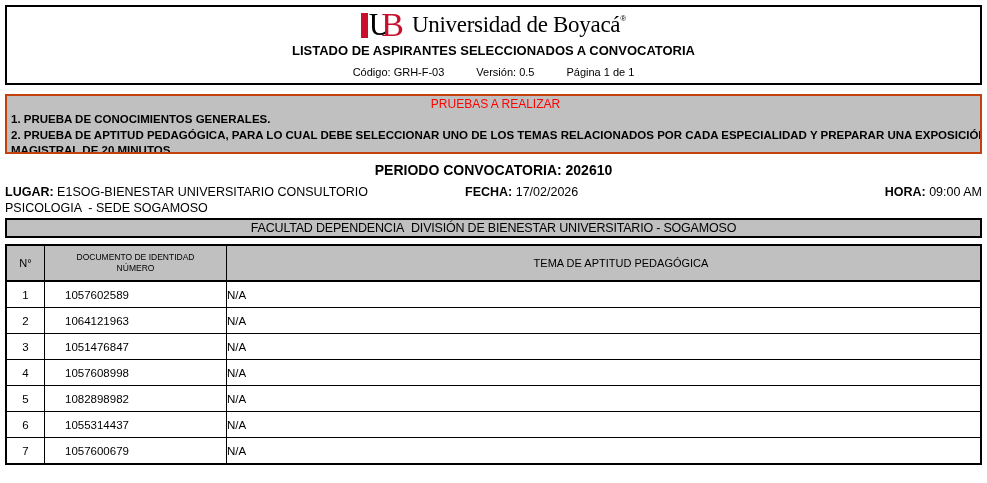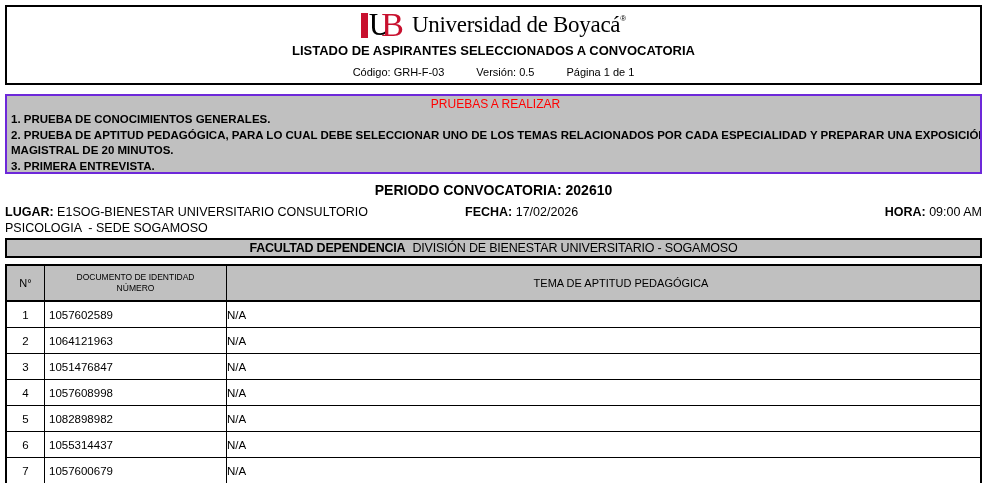--- a/index.html
+++ b/index.html
@@ -27,22 +27,22 @@
   .logo-wordmark {
     font-family:"Liberation Serif", serif; font-size:23px; line-height:28px;
     margin-left:8px; letter-spacing:-0.3px;
   }
   .logo-reg { font-size:8px; align-self:flex-start; margin-top:4px; }
   .doc-title { font-weight:bold; font-size:13px; margin-top:3px; }
   .meta-row { font-size:11px; margin-top:8px; display:flex; justify-content:center; gap:32px;align-items:flex-end; }
 
   
   .pruebas-box {
-    margin-top:9px; border:2px solid #6d28d9; background:#c0c0c0;
-    height:80px; box-sizing:border-box; padding:1px 0 0 4px; overflow:hidden;
+    margin-top:9px; border:2px solid #c2410c; background:#c0c0c0;
+    height:60px; box-sizing:border-box; padding:1px 0 0 4px; overflow:hidden;
   }
   .pruebas-title { color:#ff0000; text-align:center; font-size:12px; line-height:15px; }
   .pruebas-line { font-weight:bold; font-size:11.5px; line-height:15.5px; }
   .pruebas-line.clip { white-space:nowrap; overflow:hidden; }
 
   
   .periodo { text-align:center; font-weight:bold; font-size:14px; margin-top:8px; }
 
   
   .info-row { position:relative; margin-top:7px; height:33px; font-size:12.5px; }
@@ -51,38 +51,38 @@
   .lugar .info-val { white-space:pre-wrap; }
   .fecha { position:absolute; left:460px; top:0; }
   .hora  { position:absolute; right:0;  top:0; }
 
   
   .facultad-bar {
     border:2px solid #000; background:#c0c0c0; height:16px;
     text-align:center; font-size:12.5px; line-height:16px; letter-spacing:-0.2px;
     overflow:hidden;
   }
-  .fac-label { font-weight:bold; margin-right:7px; }
+  .fac-label { font-weight:normal; margin-right:7px; }
 
   
   table.aspirantes {
     margin-top:6px; border-collapse:collapse; width:977px;
     table-layout:fixed; border:2px solid #000;
   }
   .aspirantes th, .aspirantes td { border:1px solid #000; padding:0; }
   .aspirantes thead th {
     background:#c0c0c0; font-weight:normal; height:34px;
     border-bottom:2px solid #000; text-align:center; vertical-align:middle;
   }
   th.col-num  { width:37px;  font-size:11px; }
   th.col-doc  { width:181px; font-size:8.5px; white-space:pre-line; line-height:1.35; }
   th.col-tema { font-size:11px;padding-left:35px; }
   .aspirantes td { height:25px; font-size:11.5px; vertical-align:middle; }
   td.cell-num  { text-align:center; }
-  td.cell-doc  { padding-left:4px; }
+  td.cell-doc  { padding-left:20px; }
   td.cell-tema { }
 </style>
 </head>
 <body>
 
 <div class="page">
 
   <div class="header-box">
     <div class="logo-row">
       <span class="logo-strip"></span>

